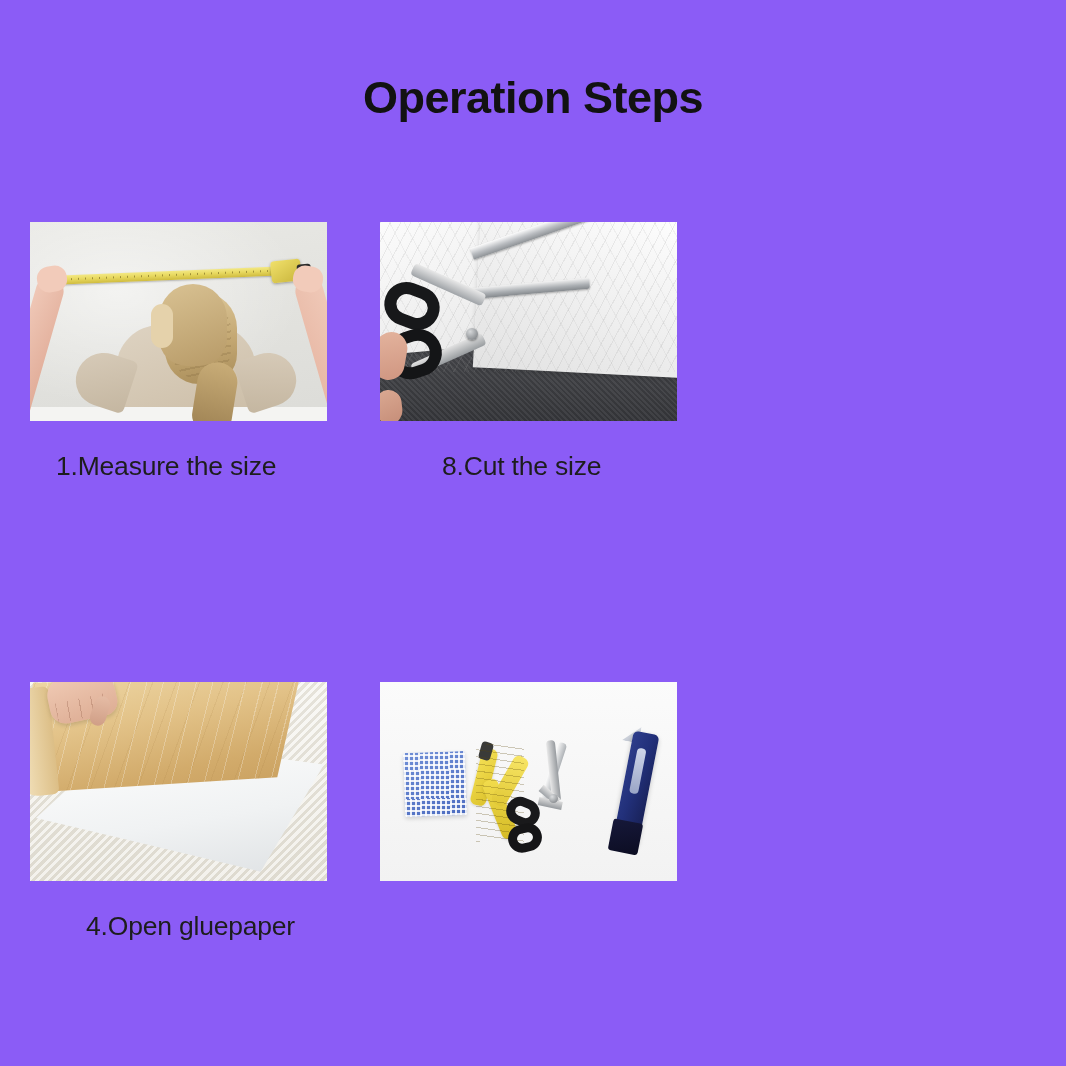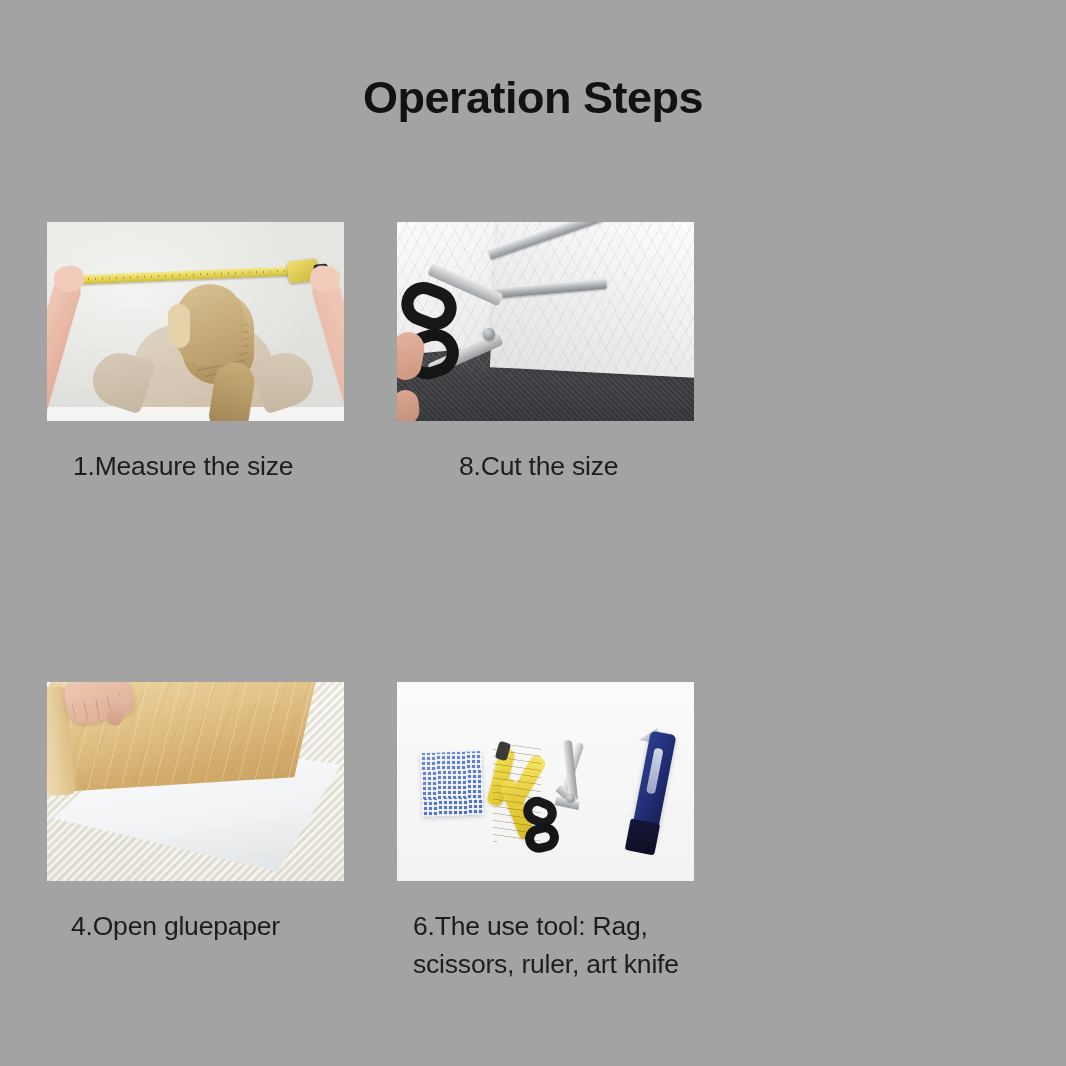--- a/index.html
+++ b/index.html
@@ -9,42 +9,42 @@
     height: 1066px;
     background: #ffffff;
     font-family: "Liberation Sans", sans-serif;
     overflow: hidden;
   }
 
   .page {
     position: relative;
     width: 1066px;
     height: 1066px;
-    background: #a3a3a3;
+    background: #8b5cf6;
   }
 
   
   .title {
     position: absolute;
     top: 72px;
     left: 0;
     width: 1066px;
     text-align: center;
     font-size: 45px;
     font-weight: bold;
     letter-spacing: -0.5px;
     color: #121212;
     font-family: "Liberation Sans", sans-serif;
   }
 
   
   .grid {
     position: absolute;
     top: 222px;
-    left: 47px;
+    left: 30px;
     width: 998px;
     display: grid;
     grid-template-columns: 297px 297px 297px;
     column-gap: 53px;
     row-gap: 0;
   }
 
   .row-gap-spacer { height: 196px; grid-column: 1 / -1; }
 
   .cell { width: 297px; }
@@ -62,21 +62,21 @@
     font-size: 26.5px;
     line-height: 1.46;
     color: #1d1d1d;
     font-family: "Liberation Sans", sans-serif;
     white-space: pre-line;
     letter-spacing: -0.2px;
   }
   .caption.c1 { padding-left: 26px; }
   .caption.c2 { padding-left: 28px; }
   .caption.c3 { padding-left: 62px; }
-  .caption.c4 { padding-left: 24px; }
+  .caption.c4 { padding-left: 24px; text-align: center; }
   .caption.c5 { padding-left: 26px; }
   .caption.c6 { padding-left: 16px; }
 
   
   .p1 { background: linear-gradient(170deg,#e9e9e5 0%, #e3e3df 45%, #dcdcd8 100%); }
   .p1 .wall-shadow {
     position:absolute; left:0; top:0; width:100%; height:100%;
     background: radial-gradient(ellipse at 30% 35%, rgba(255,255,255,.55), rgba(0,0,0,0) 62%);
   }
   .p1 .floorline {
@@ -553,18 +553,16 @@
         <div class="sc-bladeA"></div>
         <div class="sc-bladeB"></div>
         <div class="sc-shankA"></div>
         <div class="sc-shankB"></div>
         <div class="sc-pivot"></div>
         <div class="sc-gripA"></div>
         <div class="sc-gripB"></div>
         <div class="knife-blade"></div>
         <div class="knife"></div>
       </div>
-      <div class="caption c6">6.The use tool: Rag,
-scissors,  ruler,  art knife</div>
     </div>
 
   </div>
 </div>
 
 </body></html>

